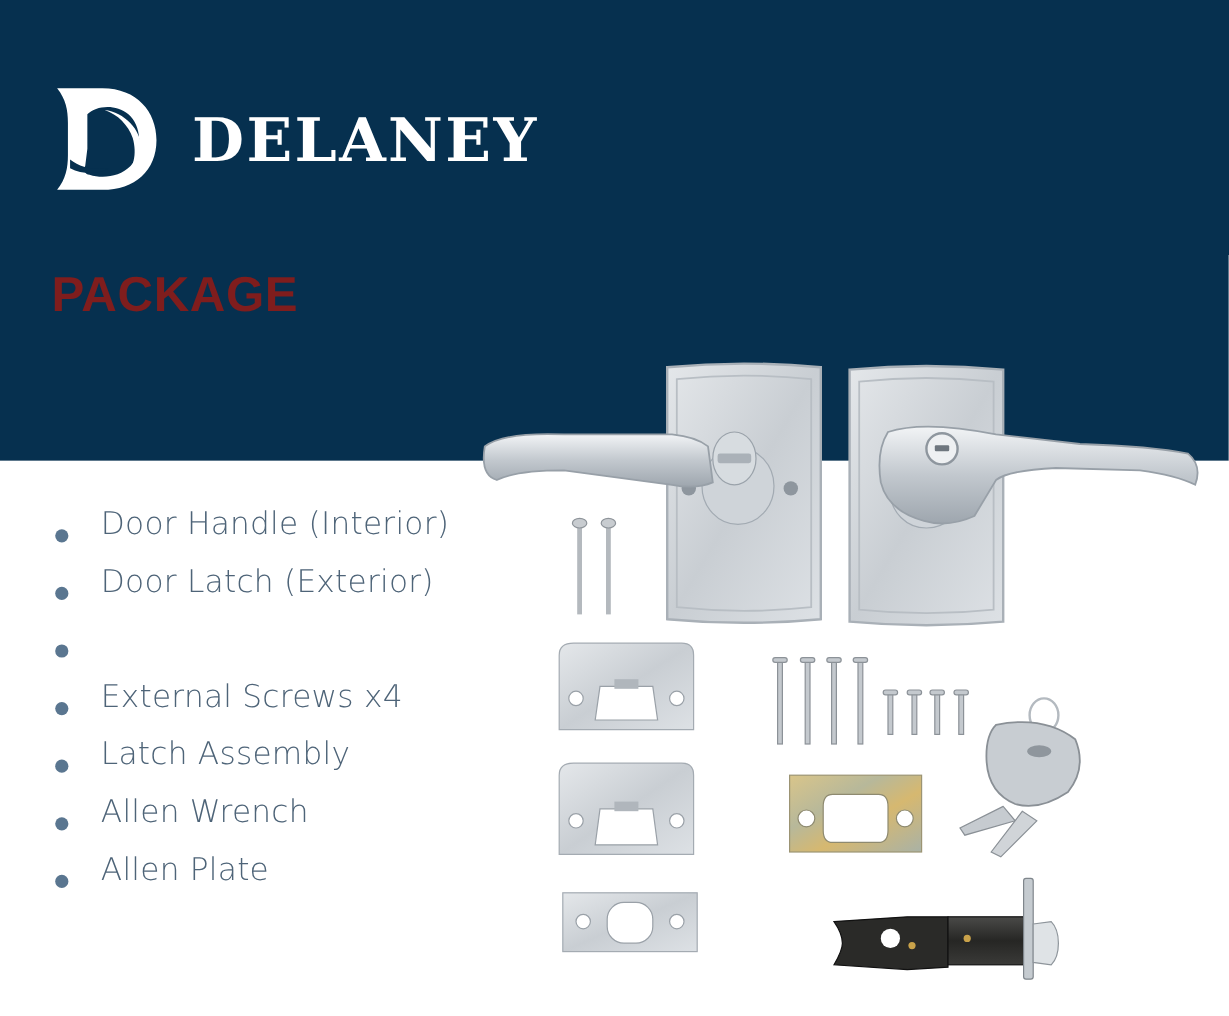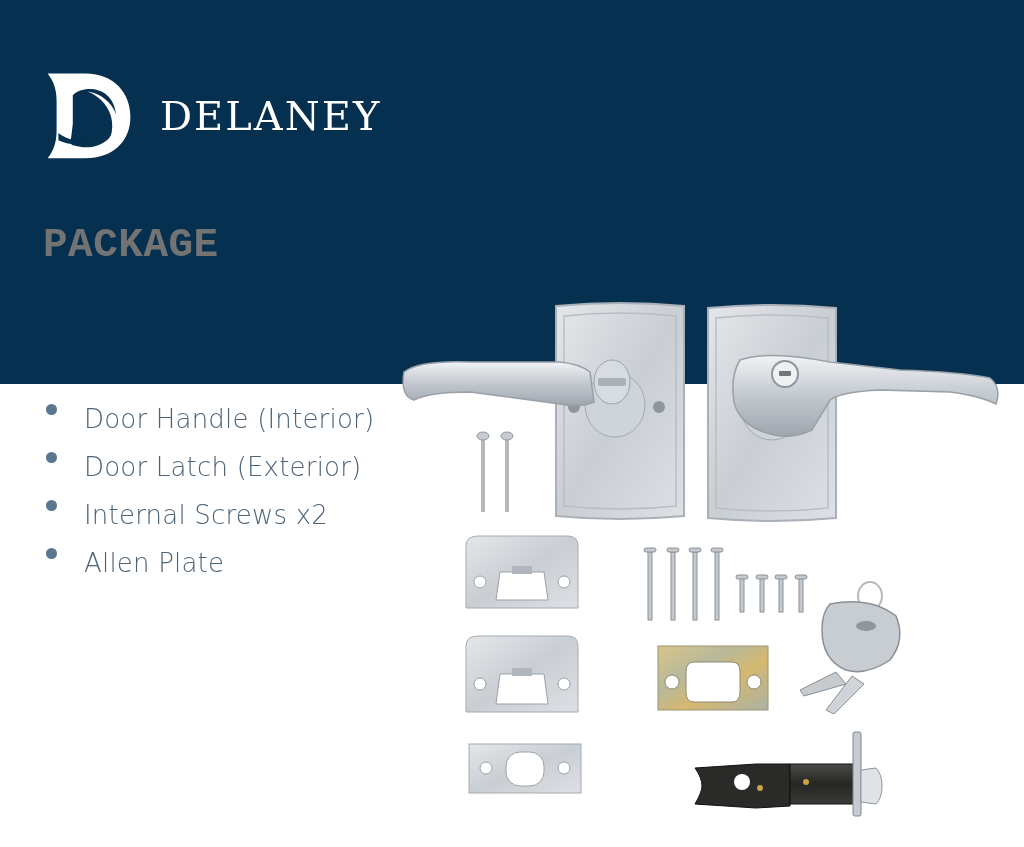--- a/index.html
+++ b/index.html
@@ -12,36 +12,36 @@
   }
   .white-area {
     position: absolute; left: 0; top: 384px; width: 1024px; height: 463px;
     background: #ffffff;
   }
 
   .brand { position: absolute; left: 44px; top: 70px; display: flex; align-items: center; }
   .logo-mark { width: 90px; height: 90px; }
   .brand-name {
     margin-left: 26px; margin-top: 2px;
-    color: #ffffff; font-family: "DejaVu Serif", serif; font-weight: 400;
-    font-size: 40px; letter-spacing: 2px;
+    color: #ffffff; font-family: "DejaVu Serif", serif; font-weight: 700;
+    font-size: 50px; letter-spacing: 2px;
   }
 
   .heading {
     position: absolute; left: 43px; top: 220px;
-    color: #737373; font-family: Liberation Mono, monospace; font-weight: 700;
+    color: #7f1d1d; font-family: Liberation Sans, sans-serif; font-weight: 700;
     font-size: 41px; line-height: 50px; letter-spacing: 0.5px;
   }
   .heading span { display: block; }
 
   .contents-list {
     position: absolute; left: 44px; top: 404px; list-style: none;
   }
   .contents-list li {
-    display: flex; align-items: flex-start; height: 48px;
+    display: flex; align-items: flex-end; height: 48px;
     color: #4e6478; font-family: "DejaVu Sans", sans-serif; font-weight: 300;
     font-size: 26px; letter-spacing: 0.2px;
   }
   .bullet {
     width: 11px; height: 11px; border-radius: 50%; background: #5a7690;
     margin-right: 27px; margin-left: 2px; flex-shrink: 0;
   }
 
   .product-art { position: absolute; left: 0; top: 0; width: 1024px; height: 847px; }
 </style>
@@ -69,21 +69,32 @@
   <li>
       <span class="bullet"></span>
       <span>Door Handle (Interior)</span>
     </li>
   <li>
       <span class="bullet"></span>
       <span>Door Latch (Exterior)</span>
     </li>
   <li>
       <span class="bullet"></span>
-      <span>Internal Screws x2</span>
+    </li>
+  <li>
+      <span class="bullet"></span>
+      <span>External Screws x4</span>
+    </li>
+  <li>
+      <span class="bullet"></span>
+      <span>Latch Assembly</span>
+    </li>
+  <li>
+      <span class="bullet"></span>
+      <span>Allen Wrench</span>
     </li>
   <li>
       <span class="bullet"></span>
       <span>Allen Plate</span>
     </li>
 </ul>
 
 <svg class="product-art" viewBox="0 0 1024 847">
   <defs>
     <linearGradient id="brushed" x1="0" y1="0" x2="1" y2="1">

